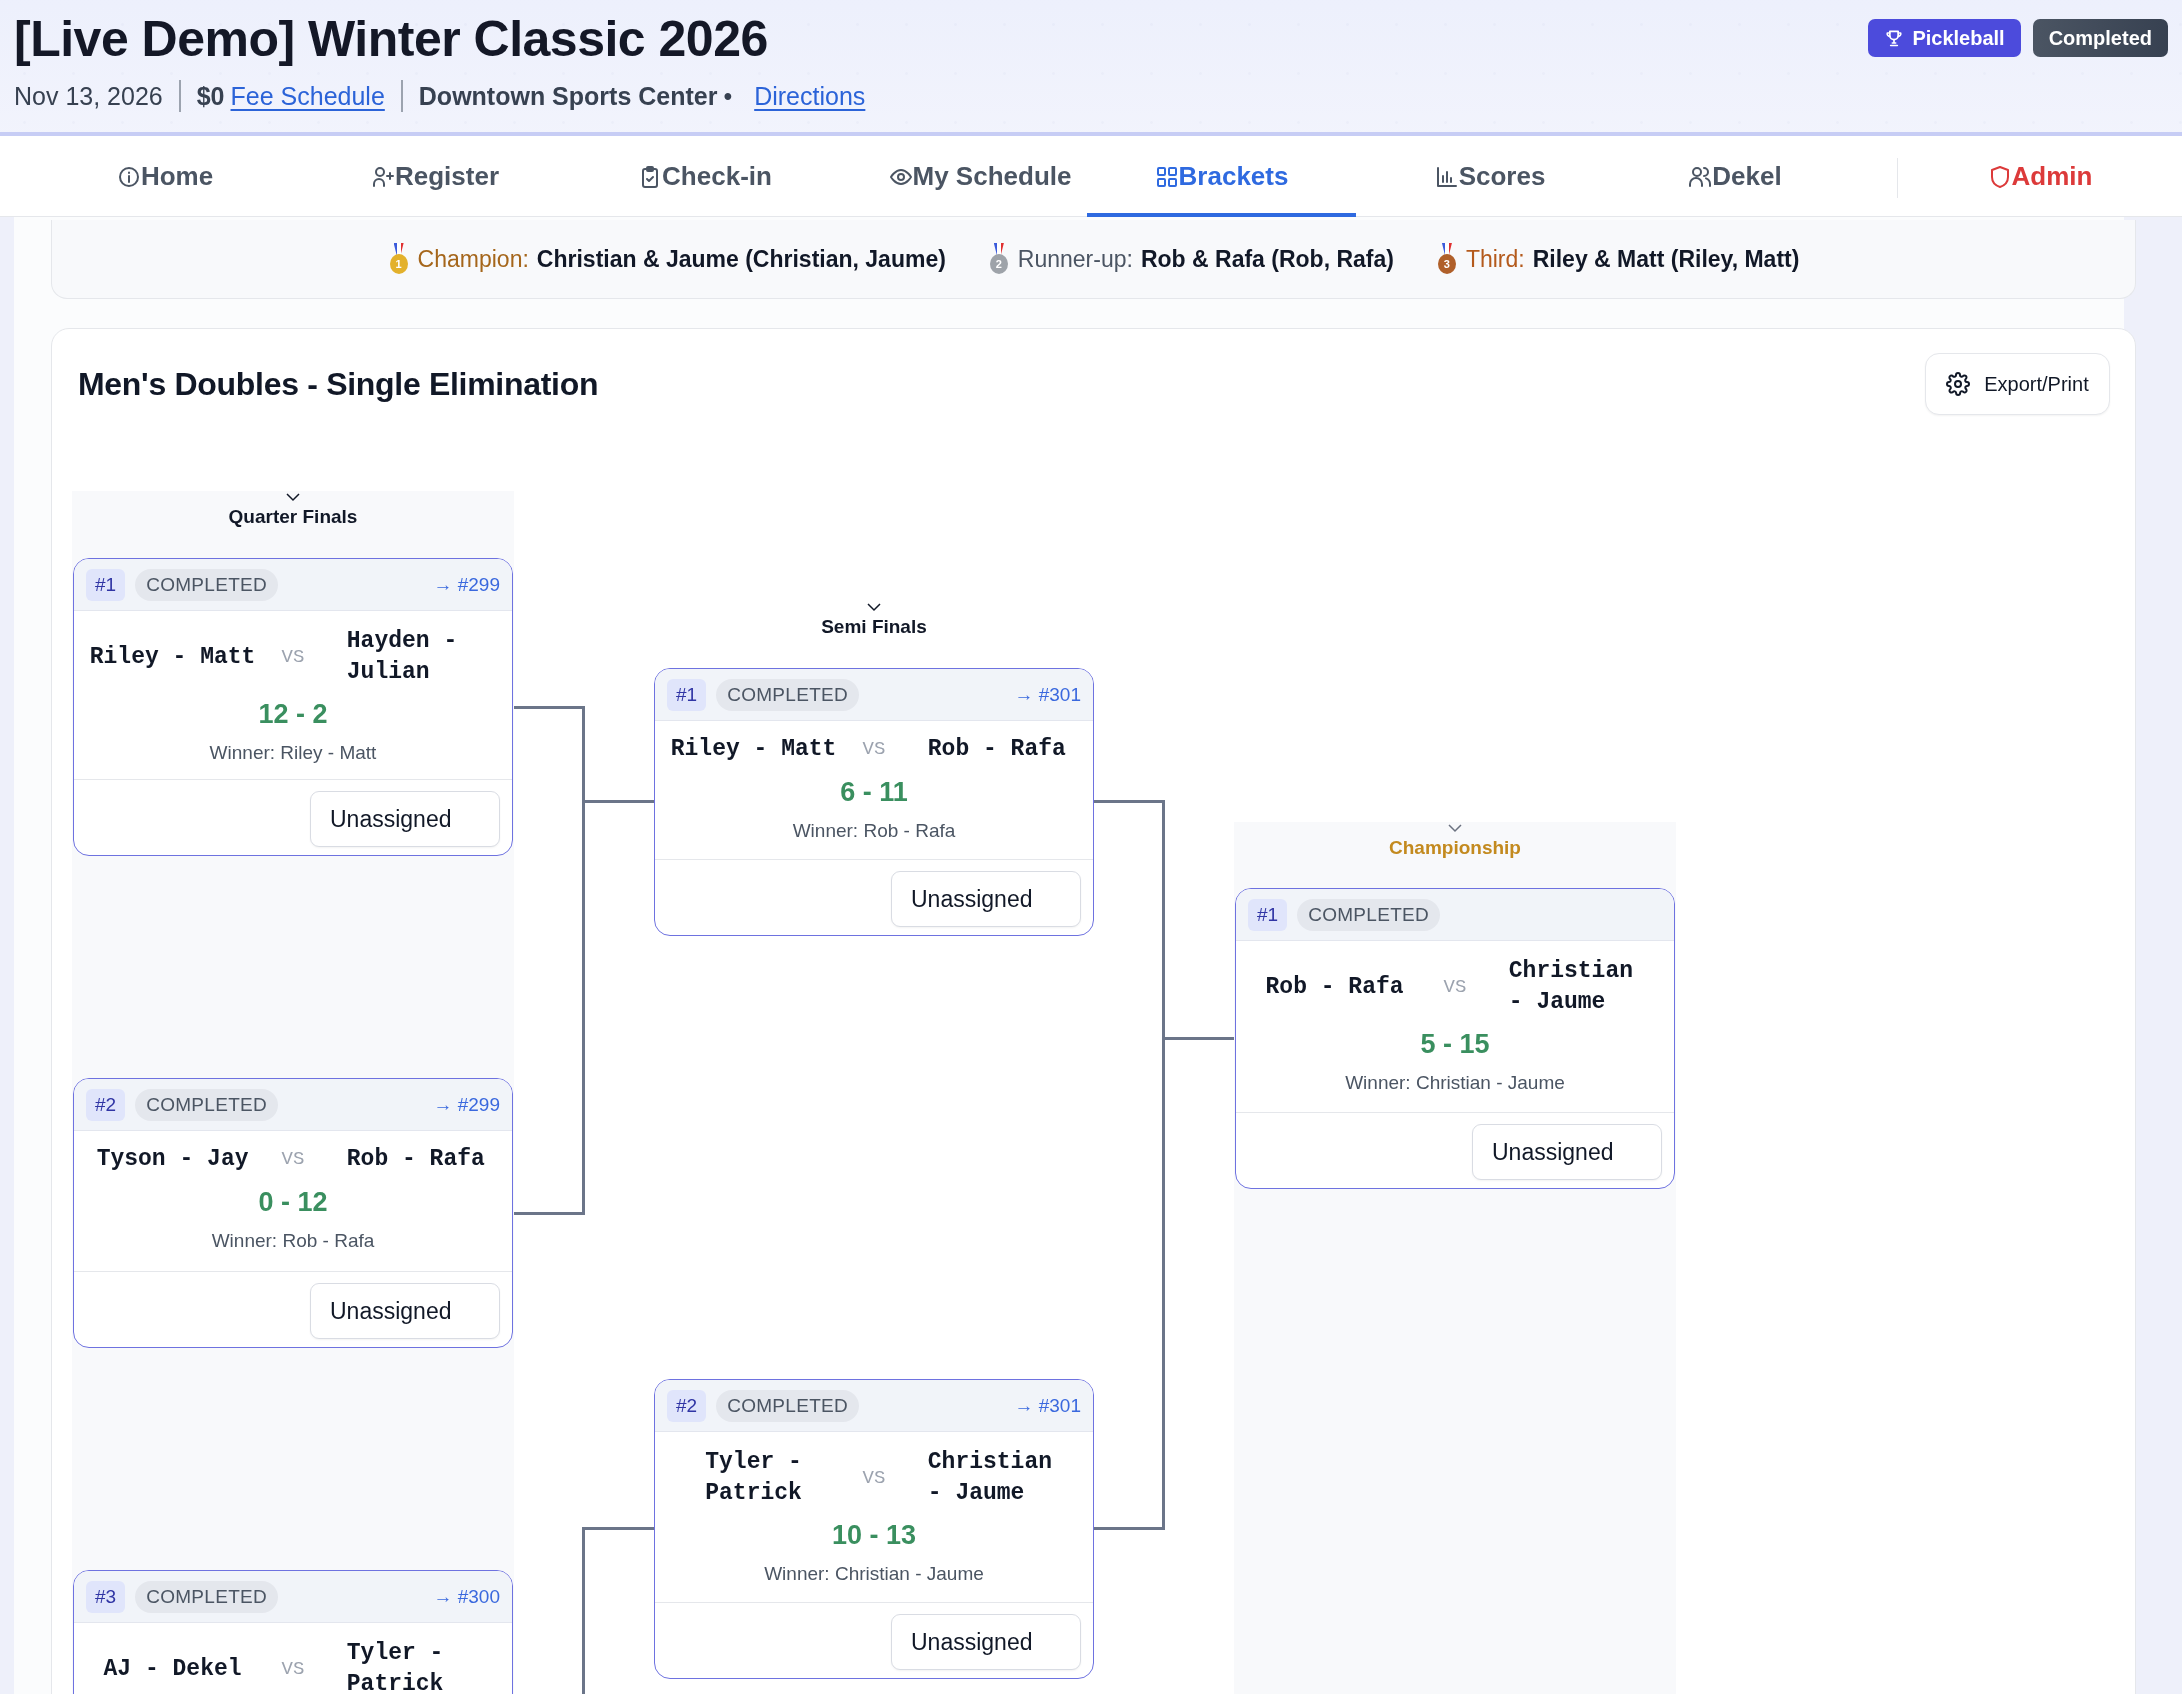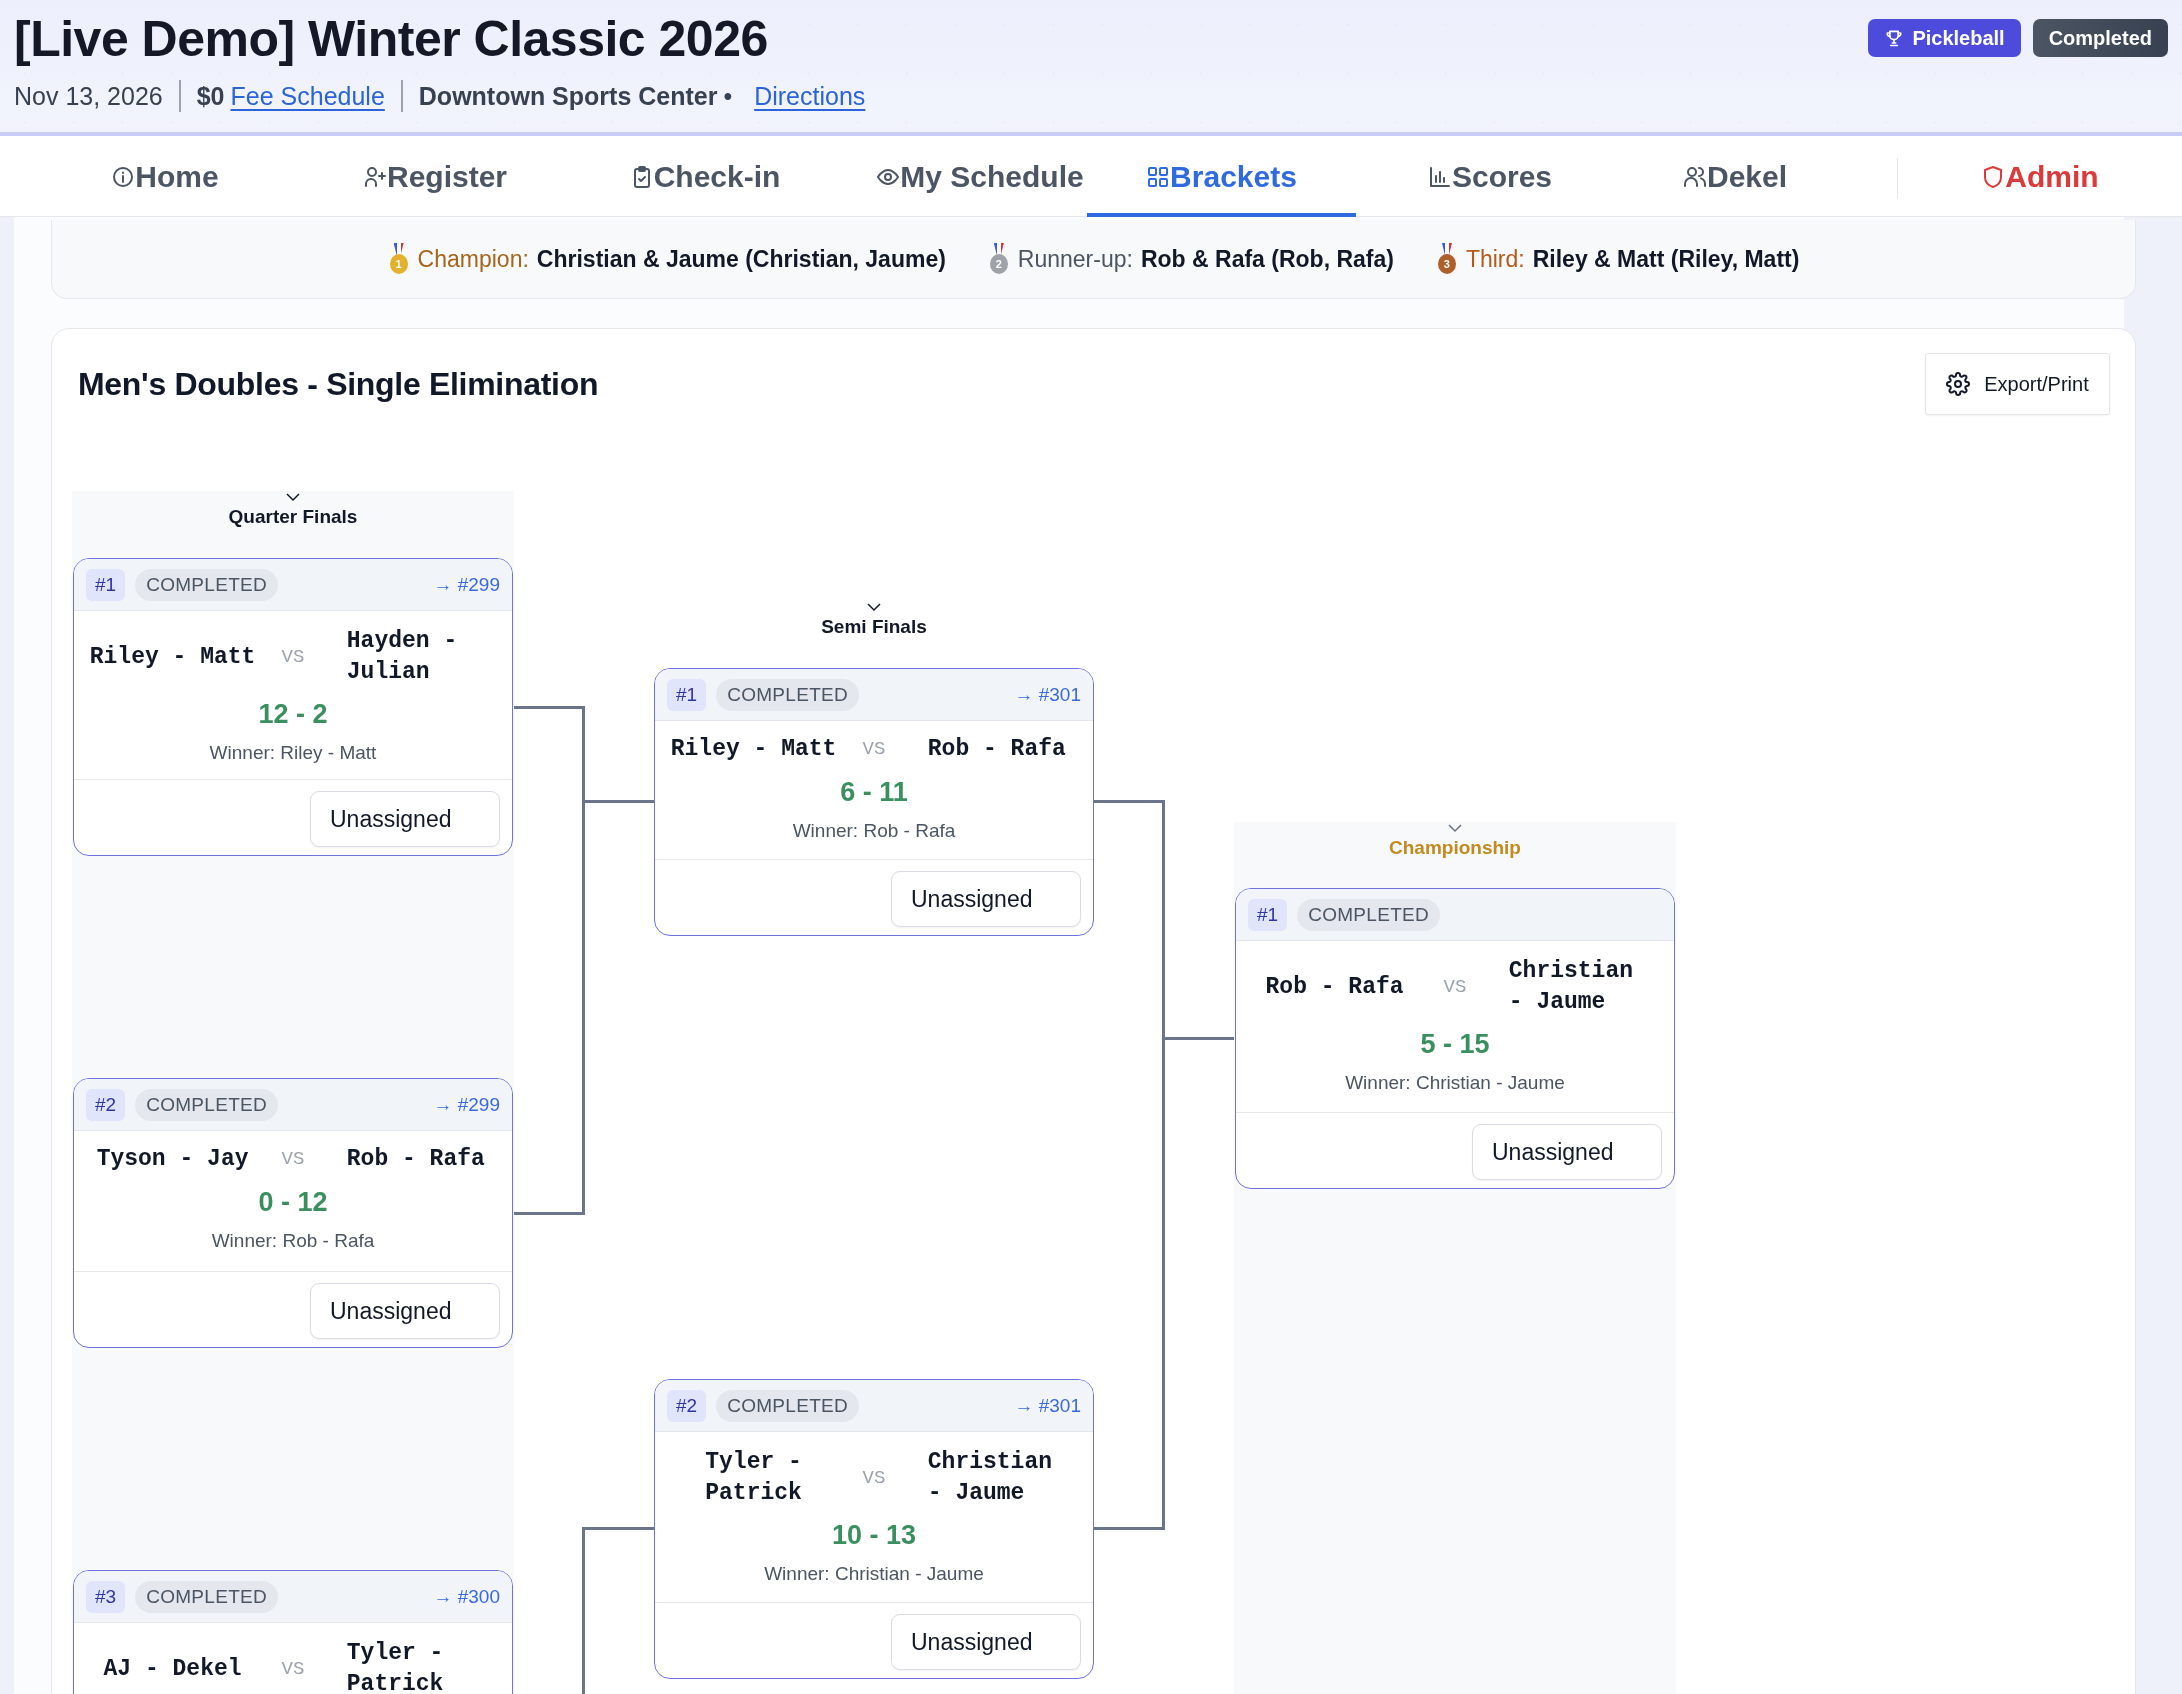--- a/index.html
+++ b/index.html
@@ -41,21 +41,21 @@
   .badge.sport { background: #4c4bdc; }
   .badge.status { background: linear-gradient(90deg, #4b5563, #374151); }
 
   
   .nav {
     position: absolute; left: 0; top: 136px; width: 2182px; height: 81px;
     background: #ffffff; border-bottom: 1px solid #e5e7eb;
   }
   .nav-item {
     position: absolute; top: 0; height: 81px; display: flex; align-items: center; 
-    font-size: 30px; font-weight: 600; color: #4b5563; justify-content: center;
+    font-size: 26px; font-weight: 600; color: #4b5563; justify-content: center;
   }
   .nav-item svg { width: 24px; height: 24px; stroke: currentColor; fill: none; stroke-width: 2; stroke-linecap: round; stroke-linejoin: round; }
   .nav-item.active { color: #2f6ae0; }
   .nav-item.active::after {
     content: ""; position: absolute; left: 0; right: 0; bottom: 0; height: 4px; background: #2f6ae0;
   }
   .nav-item.admin { color: #dc3a3a; }
   .nav-divider { position: absolute; left: 1897px; top: 22px; width: 1px; height: 40px; background: #e5e7eb; }
 
   
@@ -80,21 +80,21 @@
 
   .main-card {
     position: absolute; left: 51px; top: 328px; width: 2085px; height: 1400px;
     background: #ffffff; border: 1px solid #e5e7eb; border-radius: 18px;
   }
   .bracket-title {
     position: absolute; left: 78px; top: 366px; font-size: 32px; font-weight: 600; color: #111827; letter-spacing: -0.3px;
   }
   .export-btn {
     position: absolute; left: 1925px; top: 353px; width: 185px; height: 62px;
-    background: #fff; border: 1px solid #e5e7eb; border-radius: 3px; box-shadow: 0 1px 2px rgba(0,0,0,0.05);
+    background: #fff; border: 1px solid #e5e7eb; border-radius: 14px; box-shadow: 0 1px 2px rgba(0,0,0,0.05);
     display: flex; align-items: center; justify-content: center; gap: 14px; font-size: 20px; color: #111827;
   }
   .export-btn svg { width: 24px; height: 24px; stroke: #111827; fill: none; stroke-width: 2; }
 
   
   .round-col { position: absolute; background: #f8f9fb; }
   .round-title {
     position: absolute; font-size: 19px; font-weight: 700; color: #111827; text-align: center; width: 440px;
   }
   .round-title .chev {

